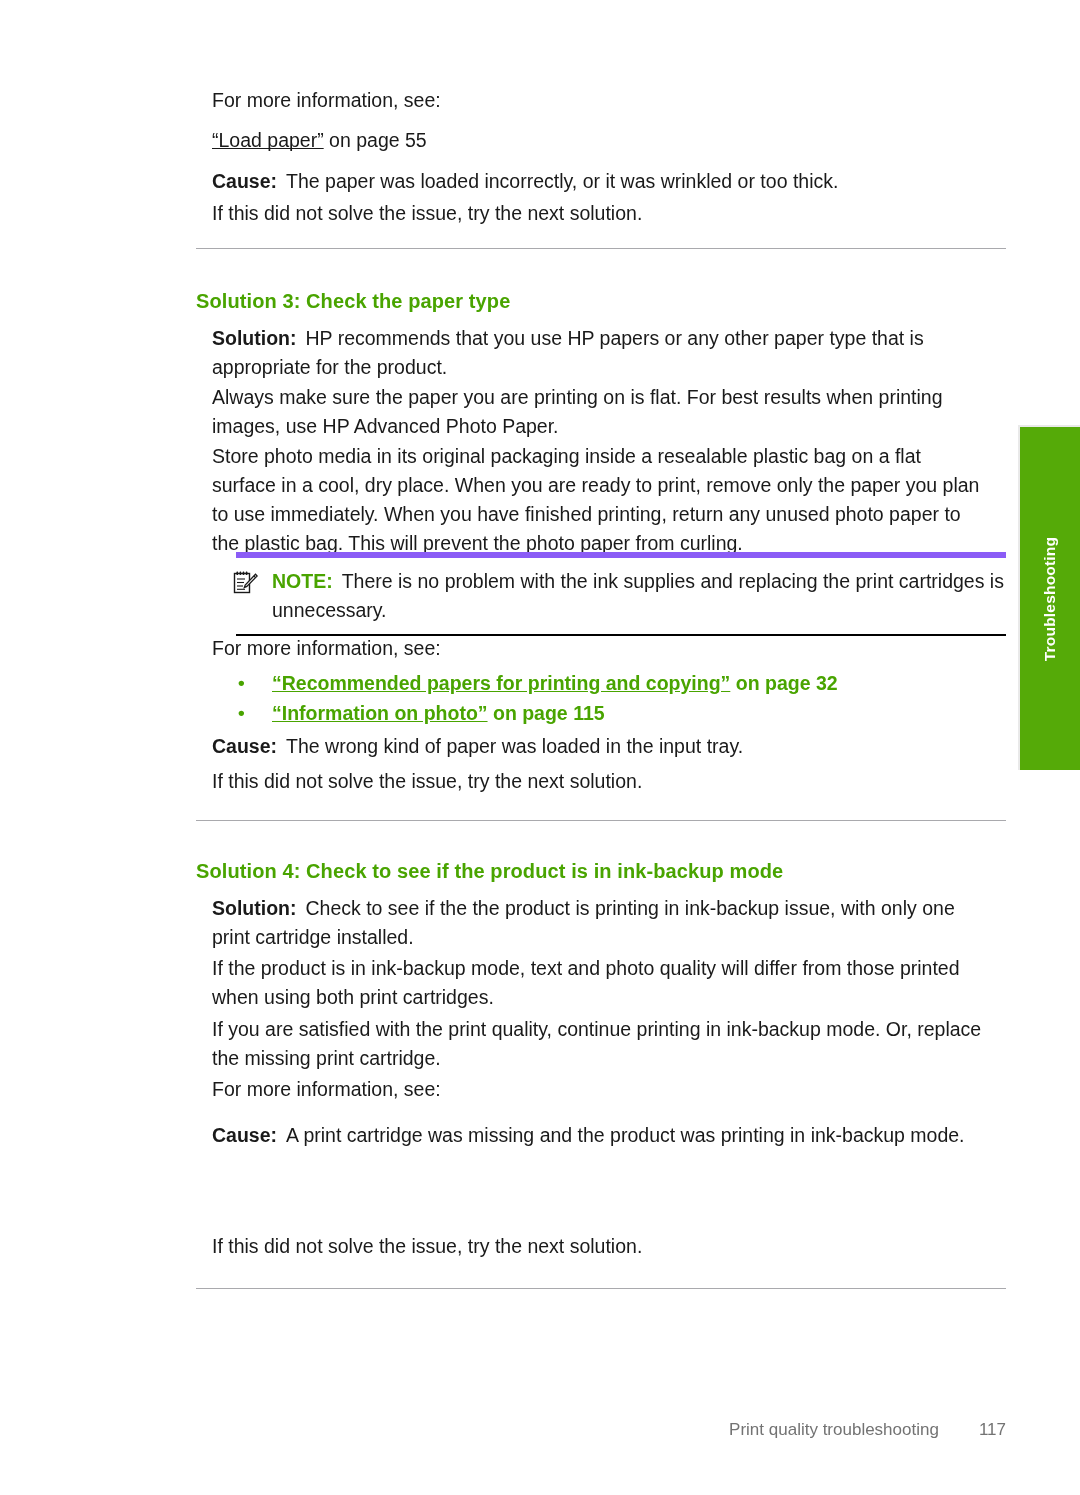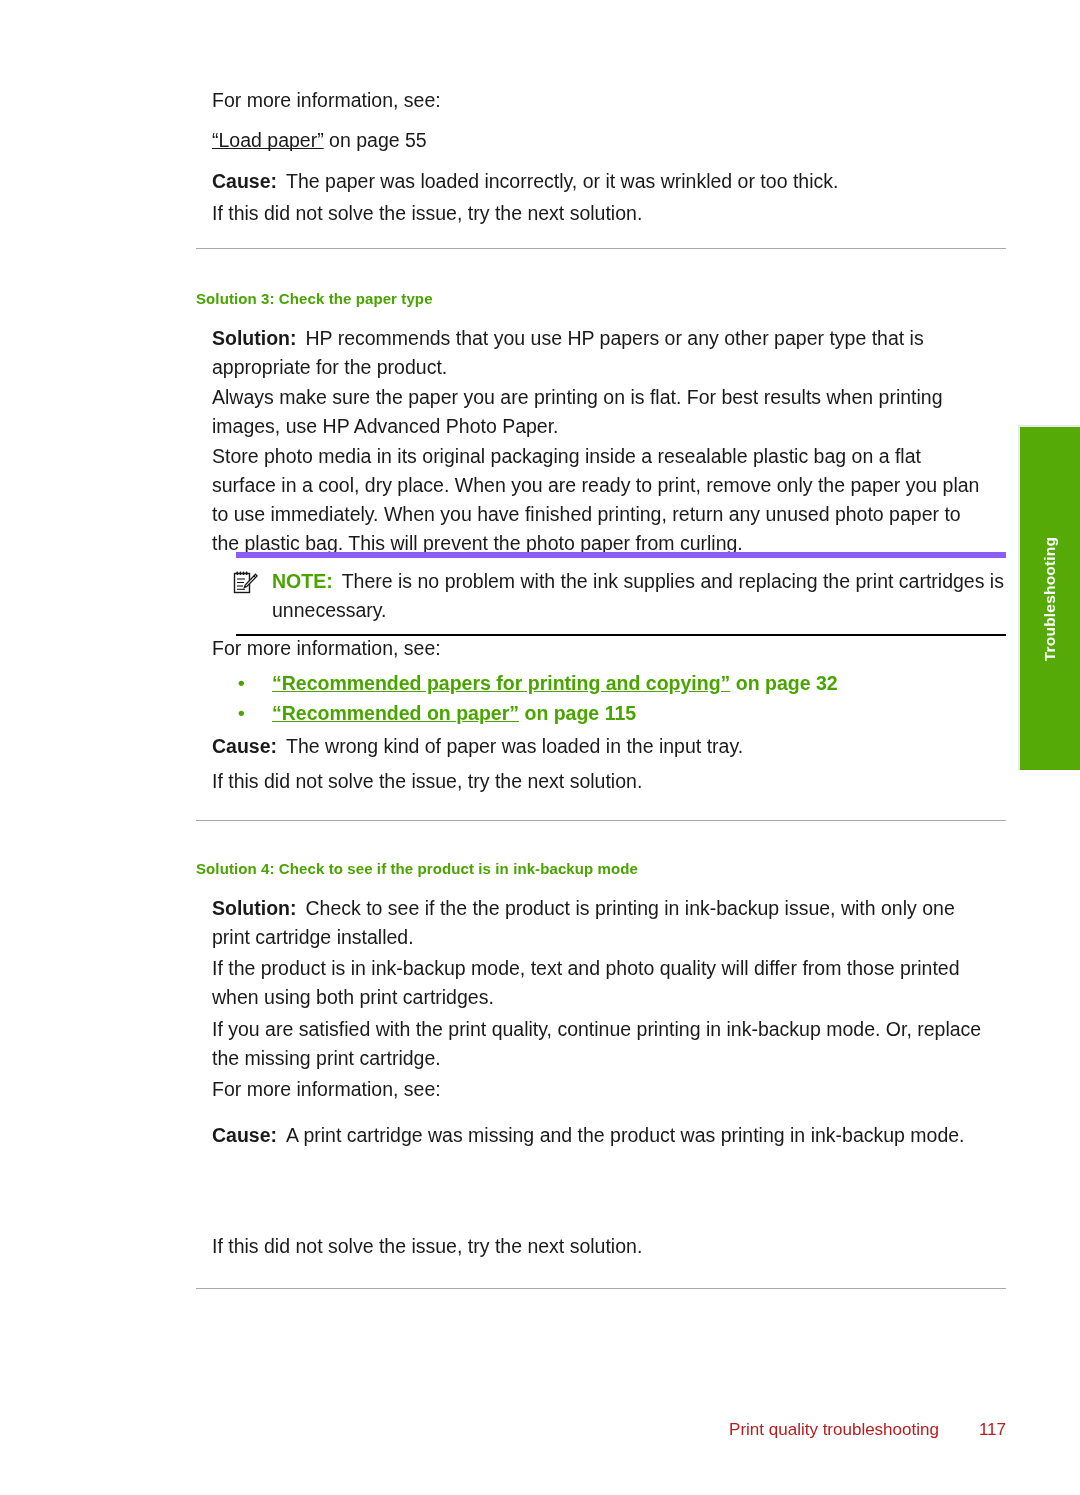--- a/index.html
+++ b/index.html
@@ -75,21 +75,21 @@
   .lbl {
     font-weight: bold;
   }
   .lbl-gap {
     display: inline-block;
     width: 9px;
   }
 
   h2.solution-heading {
     margin: 0;
-    font-size: 15px;
+    font-size: 20px;
     font-weight: bold;
     color: #49a400;
     letter-spacing: 0.1px;
   }
 
   .rule {
     position: absolute;
     left: 196px;
     width: 810px;
     height: 1px;
@@ -158,21 +158,21 @@
     font-size: 19px;
   }
 
   
   .footer {
     position: absolute;
     left: 196px;
     top: 1420px;
     width: 810px;
     text-align: right;
-    color: #b91c1c;
+    color: #737373;
     font-size: 17px;
   }
   .footer .pagenum {
     display: inline-block;
     margin-left: 40px;
   }
 </style>
 </head>
 <body>
 
@@ -243,21 +243,21 @@
       </div>
     </div>
 
     <div class="block" style="top:634px;">
       <p class="body indent">For more information, see:</p>
     </div>
 
     <div class="block" style="top:668px;">
       <ul class="bullets" style="margin-left:40px;font-weight:bold;">
         <li><u>“Recommended papers for printing and copying”</u><span> on page 32</span></li>
-        <li><u>“Recommended on paper”</u><span> on page 115</span></li>
+        <li><u>“Information on photo”</u><span> on page 115</span></li>
       </ul>
     </div>
 
     <div class="block" style="top:732px;">
       <p class="body indent"><span class="lbl">Cause:</span><span class="lbl-gap"></span><span>The wrong kind of paper was loaded in the input tray.</span></p>
     </div>
 
     <div class="block" style="top:767px;">
       <p class="body indent">If this did not solve the issue, try the next solution.</p>
     </div>

